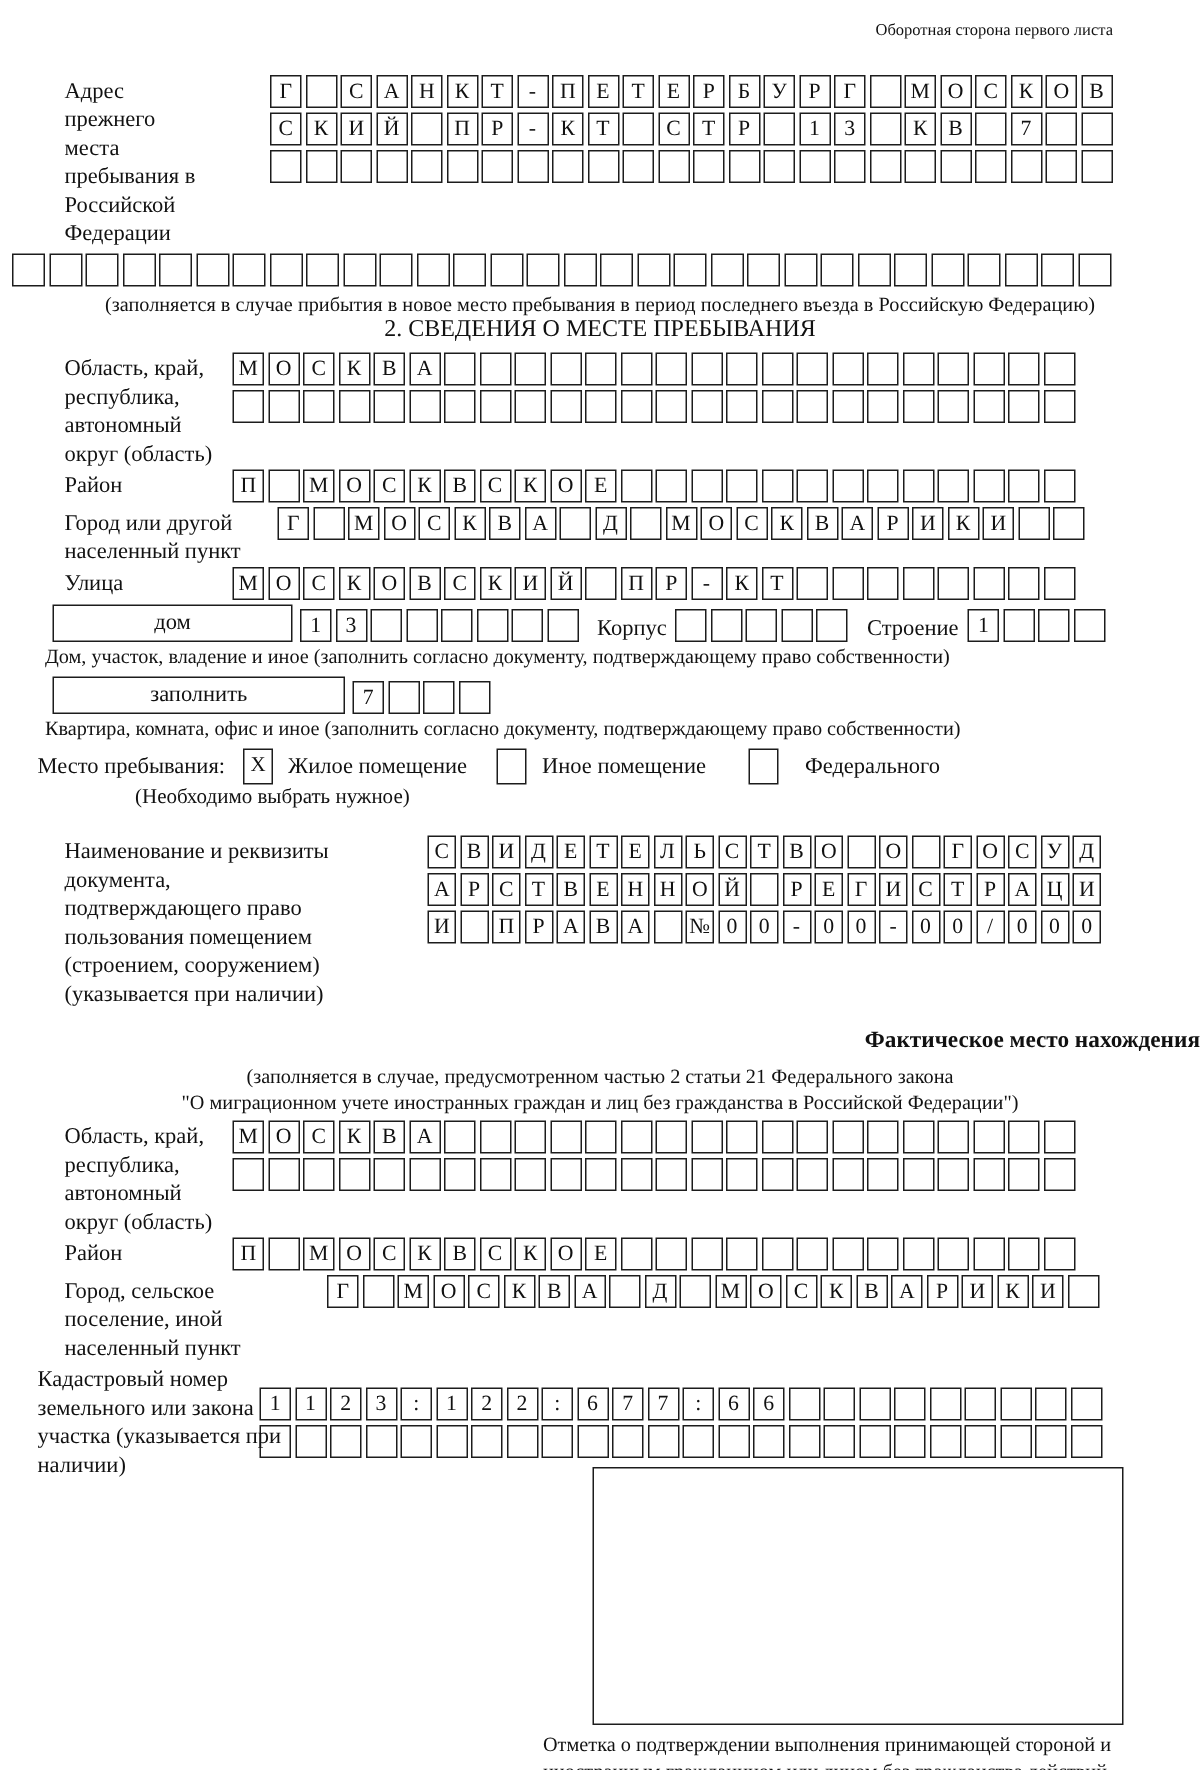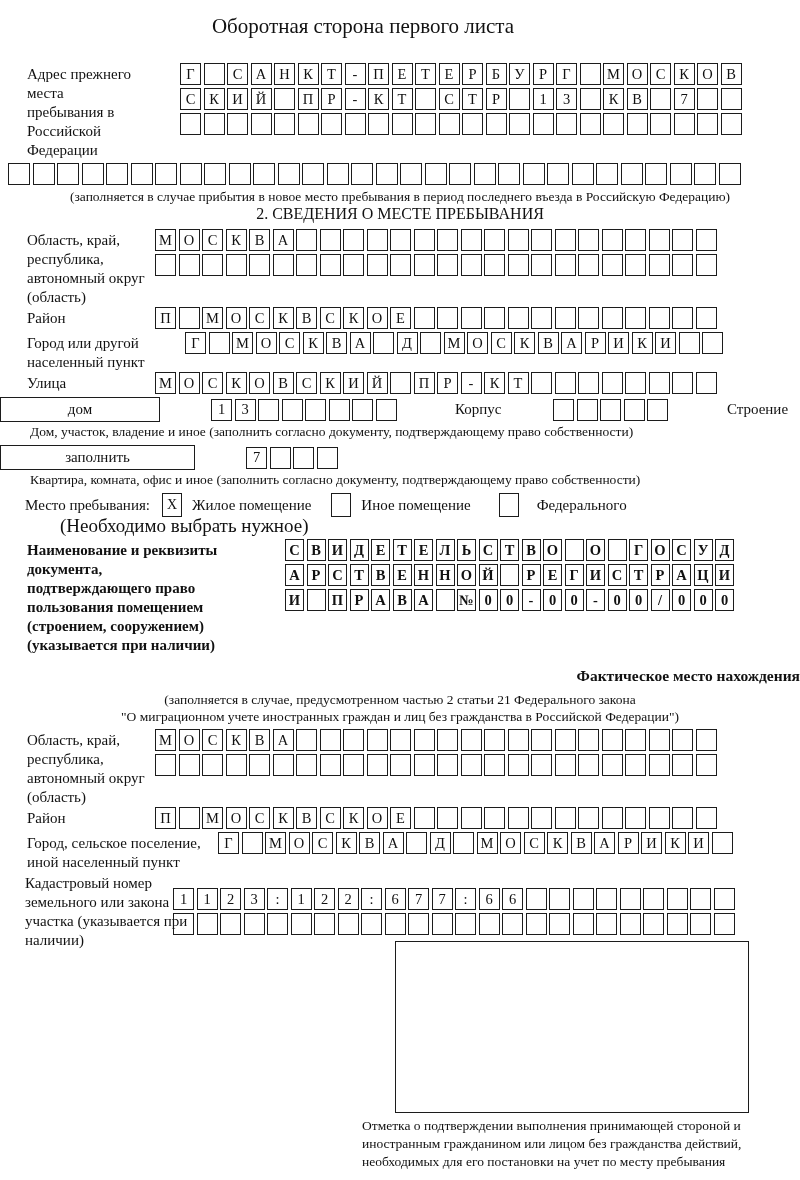--- a/index.html
+++ b/index.html
@@ -4,56 +4,56 @@
 <style>
   * { margin:0; padding:0; box-sizing:content-box; }
   html,body { background:#fff; }
   body {
     width:800px; height:1180px; overflow:hidden;
     font-family:"Liberation Serif","DejaVu Serif",serif;
     color:#111; font-size:15px;
   }
   .page { position:relative; width:800px; height:1180px; }
 
-  .header-note { margin-top:14px; padding-right:74px; text-align:center; font-size:21px; }
+  .header-note { margin-top:14px; padding-right:58px; text-align:right; font-size:11px; }
 
   .row { display:flex; align-items:flex-start; }
-  .grp-label { flex:0 0 auto; box-sizing:border-box; padding-left:27px; padding-top:2px; line-height:19px; }
+  .grp-label { flex:0 0 auto; box-sizing:border-box; padding-left:43px; padding-top:2px; line-height:19px; }
   .w-addr { width:180px; padding-right:42px; }
   .w-std  { width:155px; padding-right:6px; }
   .w-city { width:185px; padding-right:10px; }
   .w-city2{ width:218px; padding-right:10px; }
   .w-doc  { width:285px; padding-right:55px; }
 
   .cells { display:flex; margin-bottom:3px; }
   .cell {
     width:19px; height:20px; border:1.5px solid #1c1c1c; margin-right:2.5px;
     display:flex; align-items:center; justify-content:center;
     font-size:14.5px; flex:0 0 auto;
   }
   .full-row { margin-left:8px; margin-top:3px; }
   .full-row .cell { width:20px; }
   .doc-rows .cell { width:17px; }
 
   .center-note { text-align:center; font-size:13.5px; line-height:17px; }
   .sec-title { text-align:center; font-weight:normal; font-size:16px; margin:0 0 6px; }
   .sec-title2 { text-align:right; font-weight:bold; font-size:15.5px; margin:12px 0 6px; }
 
-  .house-row, .apt-row { display:flex; align-items:center; margin-bottom:1px;gap:46px; }
+  .house-row, .apt-row { display:flex; align-items:flex-end; margin-left:35px; margin-bottom:1px; }
   .wide-box { border:1.6px solid #1c1c1c; height:23px; display:flex; align-items:center; justify-content:center; margin-right:5px; flex:0 0 auto; }
   .house-box { width:158px; }
   .apt-box { width:193px; }
   .inline-label { margin:0 6px 0 10px; white-space:nowrap; }
   .small-note { margin:2px 0 5px 30px; font-size:13.5px; }
 
   .stay-row { display:flex; align-items:center; margin-left:25px; margin-top:3px; }
   .checkbox { width:18px; height:22px; border:1.6px solid #1c1c1c; display:flex; align-items:center; justify-content:center; font-size:14px; margin:0 10px 0 12px; flex:0 0 auto; }
-  .stay-note { margin-left:60px; font-size:19px; line-height:18px; }
-
-  .doc-block { margin-top:4px;font-weight:bold; }
+  .stay-note { margin-left:90px; font-size:14px; line-height:18px; }
+
+  .doc-block { margin-top:16px; }
 
   .cad-block { position:relative; margin-top:2px; }
   .cad-label { position:absolute; left:25px; top:0; width:172px; line-height:19px; }
   .cad-rows { margin-left:173px; padding-top:14px; }
 
   .stamp-box { margin-left:395px; margin-top:6px; width:352px; height:170px; border:1.8px solid #1c1c1c; }
   .stamp-caption { margin-left:362px; margin-top:4px; width:400px; text-align:left; font-size:13.5px; line-height:18px; }
 </style>
 </head>
 <body>

